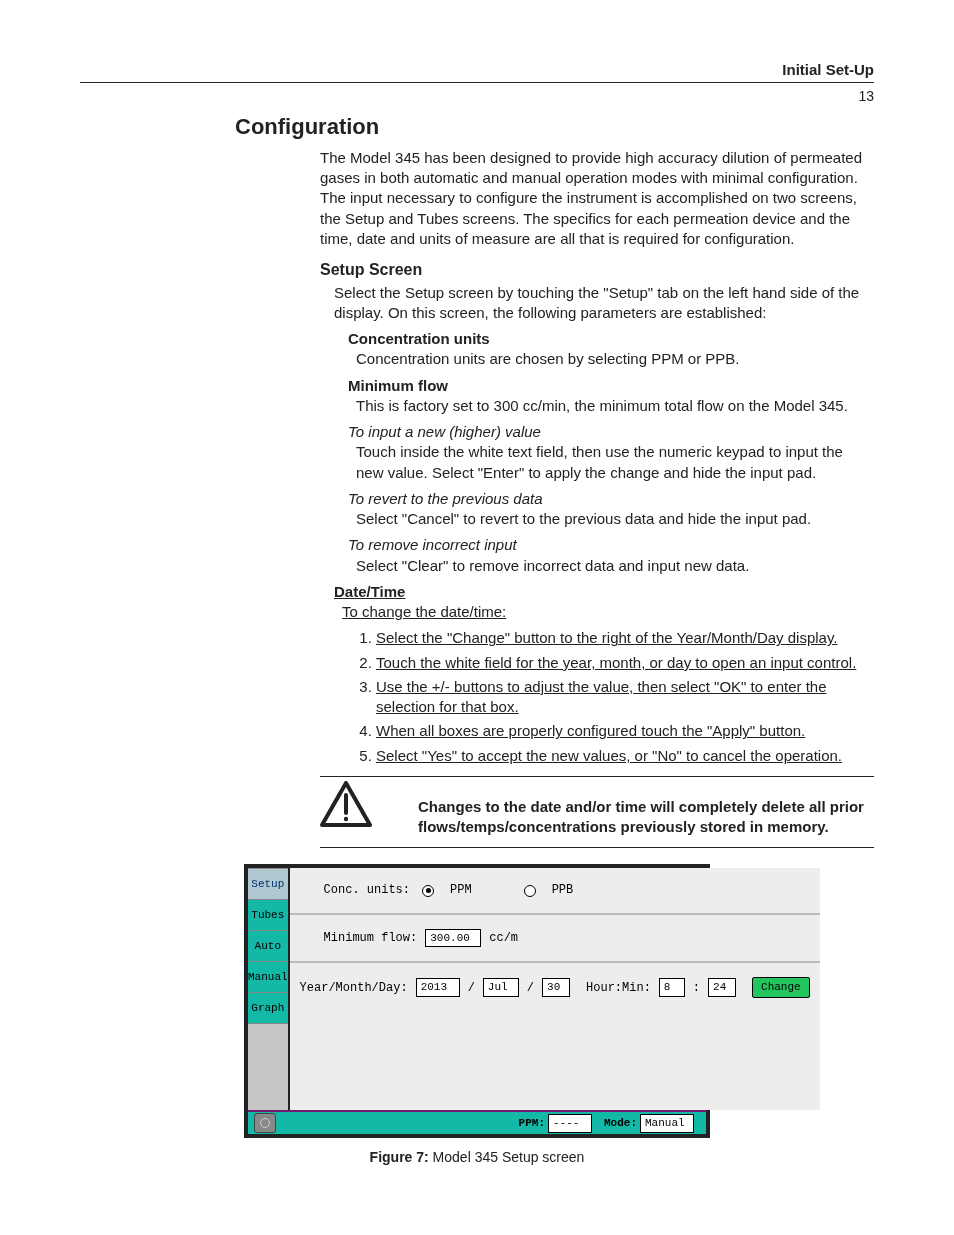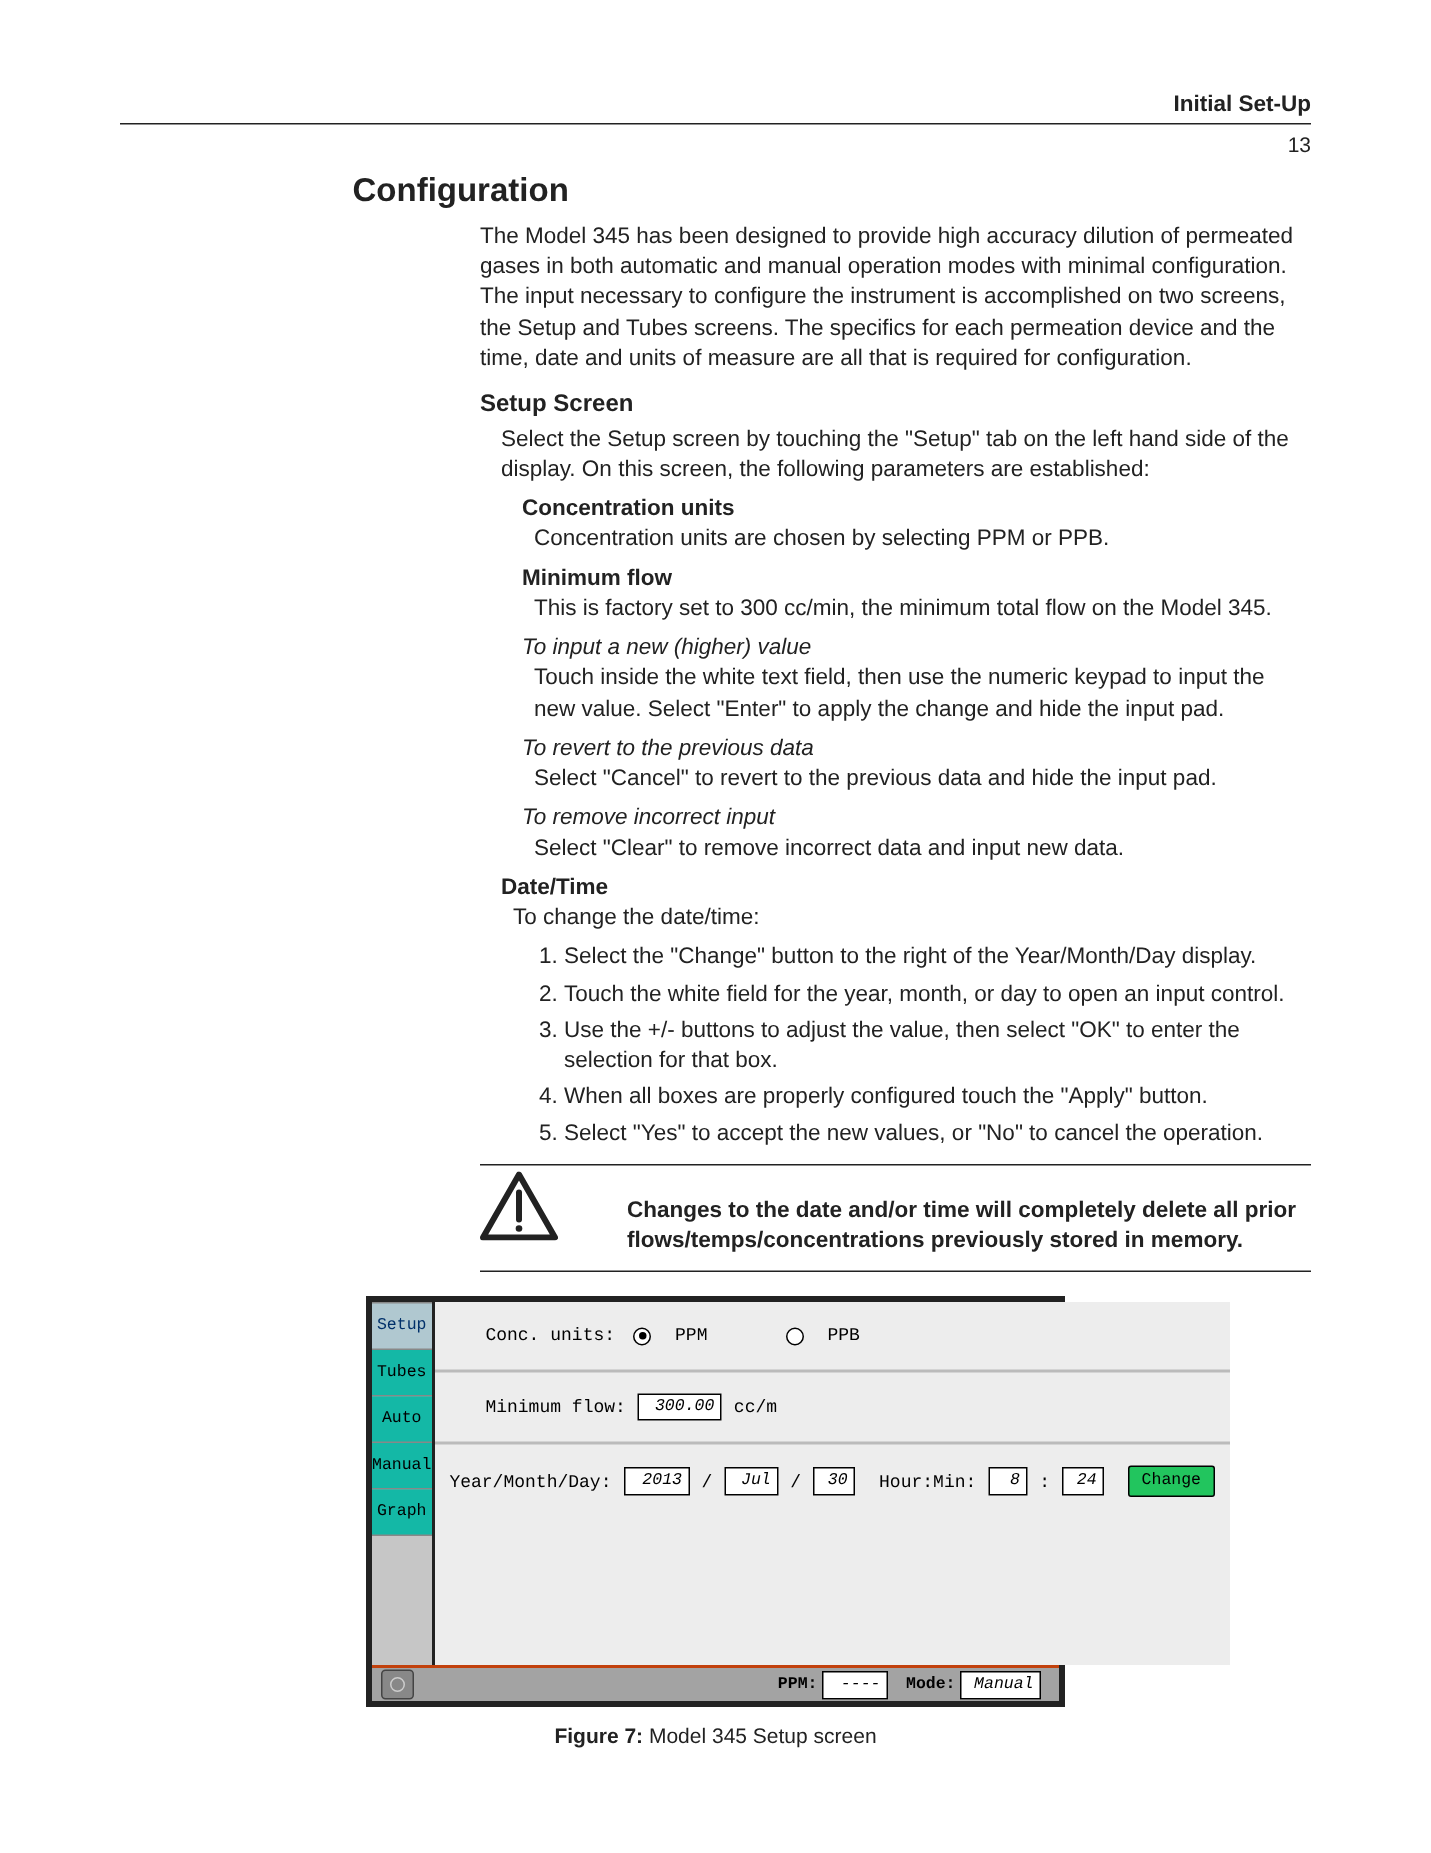--- a/index.html
+++ b/index.html
@@ -150,36 +150,35 @@
   .radio-dot {
     width: 5px; height: 5px;
     background: #000;
     border-radius: 50%;
   }
   .txtbox {
     background: #fff;
     border: 1px solid #000;
     padding: 1px 4px;
     min-width: 34px;
-    text-align: right;
+    text-align: left;
     font-family: "Courier New", monospace;
     font-size: 11px;
-    font-style: italic;
   }
   .btn {
     border: 1px solid #000;
     border-radius: 2px;
     background: #22c55e;
     padding: 2px 8px;
     font-size: 11px;
   }
   .statusbar {
     height: 22px;
-    border-top: 2px solid #c2410c;
-    background: #a3a3a3;
+    border-top: 2px solid #701a75;
+    background: #14b8a6;
     display: flex;
     align-items: center;
     font-size: 11px;
   }
   .power-btn {
     width: 20px; height: 18px;
     margin: 0 6px;
     border-radius: 3px;
     background: #888;
     border: 1px solid #444;
@@ -224,21 +223,21 @@
       <div class="step-italic">To input a new (higher) value</div>
       <div class="param-body">Touch inside the white text field, then use the numeric keypad to input the new value.  Select "Enter" to apply the change and hide the input pad.</div>
 
       <div class="step-italic">To revert to the previous data</div>
       <div class="param-body">Select "Cancel" to revert to the previous data and hide the input pad.</div>
 
       <div class="step-italic">To remove incorrect input</div>
       <div class="param-body">Select "Clear" to remove incorrect data and input new data.</div>
     </div>
 
-    <div class="param-block" style="margin-left:14px;">
+    <div class="param-block" style="margin-left:14px;text-decoration:underline;">
       <div class="param-title">Date/Time</div>
       <div class="param-body">To change the date/time:</div>
       <ol class="steps">
         <li>Select the "Change" button to the right of the Year/Month/Day display.</li>
         <li>Touch the white field for the year, month, or day to open an input control.</li>
         <li>Use the +/- buttons to adjust the value, then select "OK" to enter the selection for that box.</li>
         <li>When all boxes are properly configured touch the "Apply" button.</li>
         <li> Select "Yes" to accept the new values, or "No" to cancel the operation.</li>
       </ol>
     </div>

